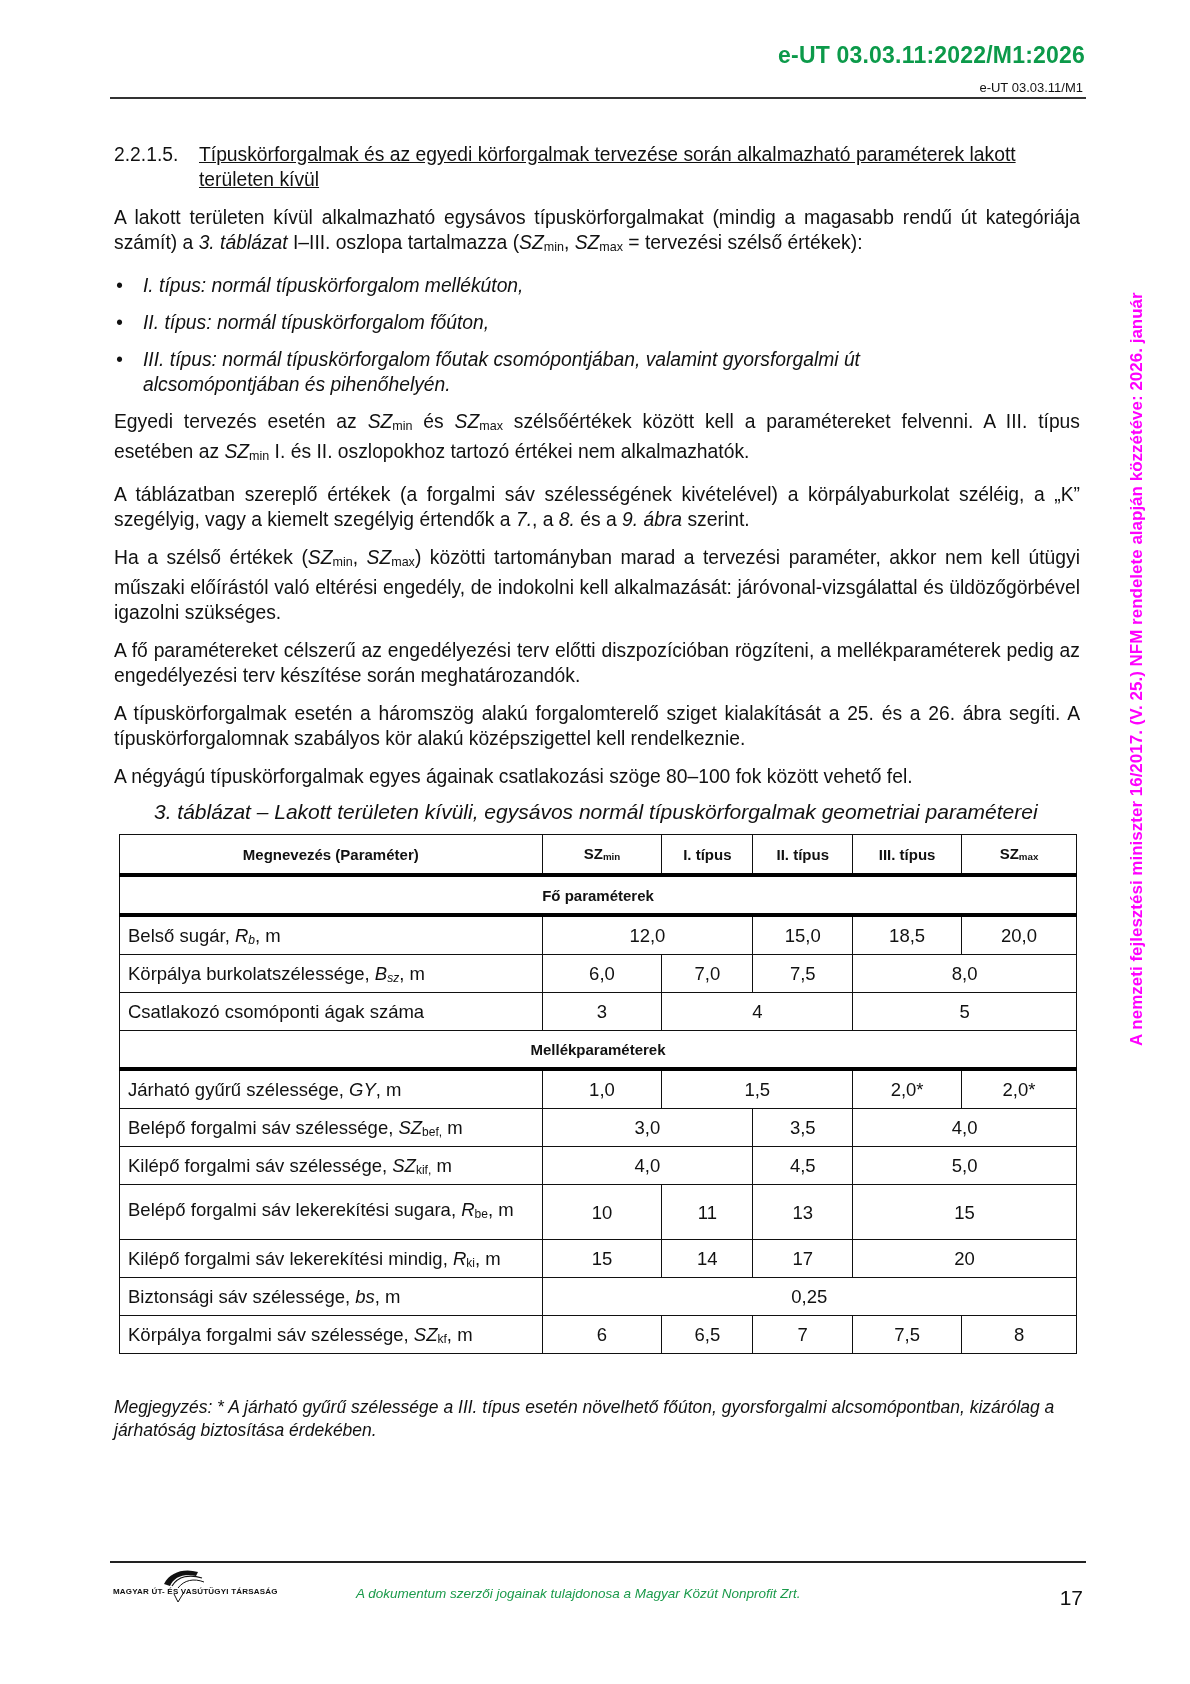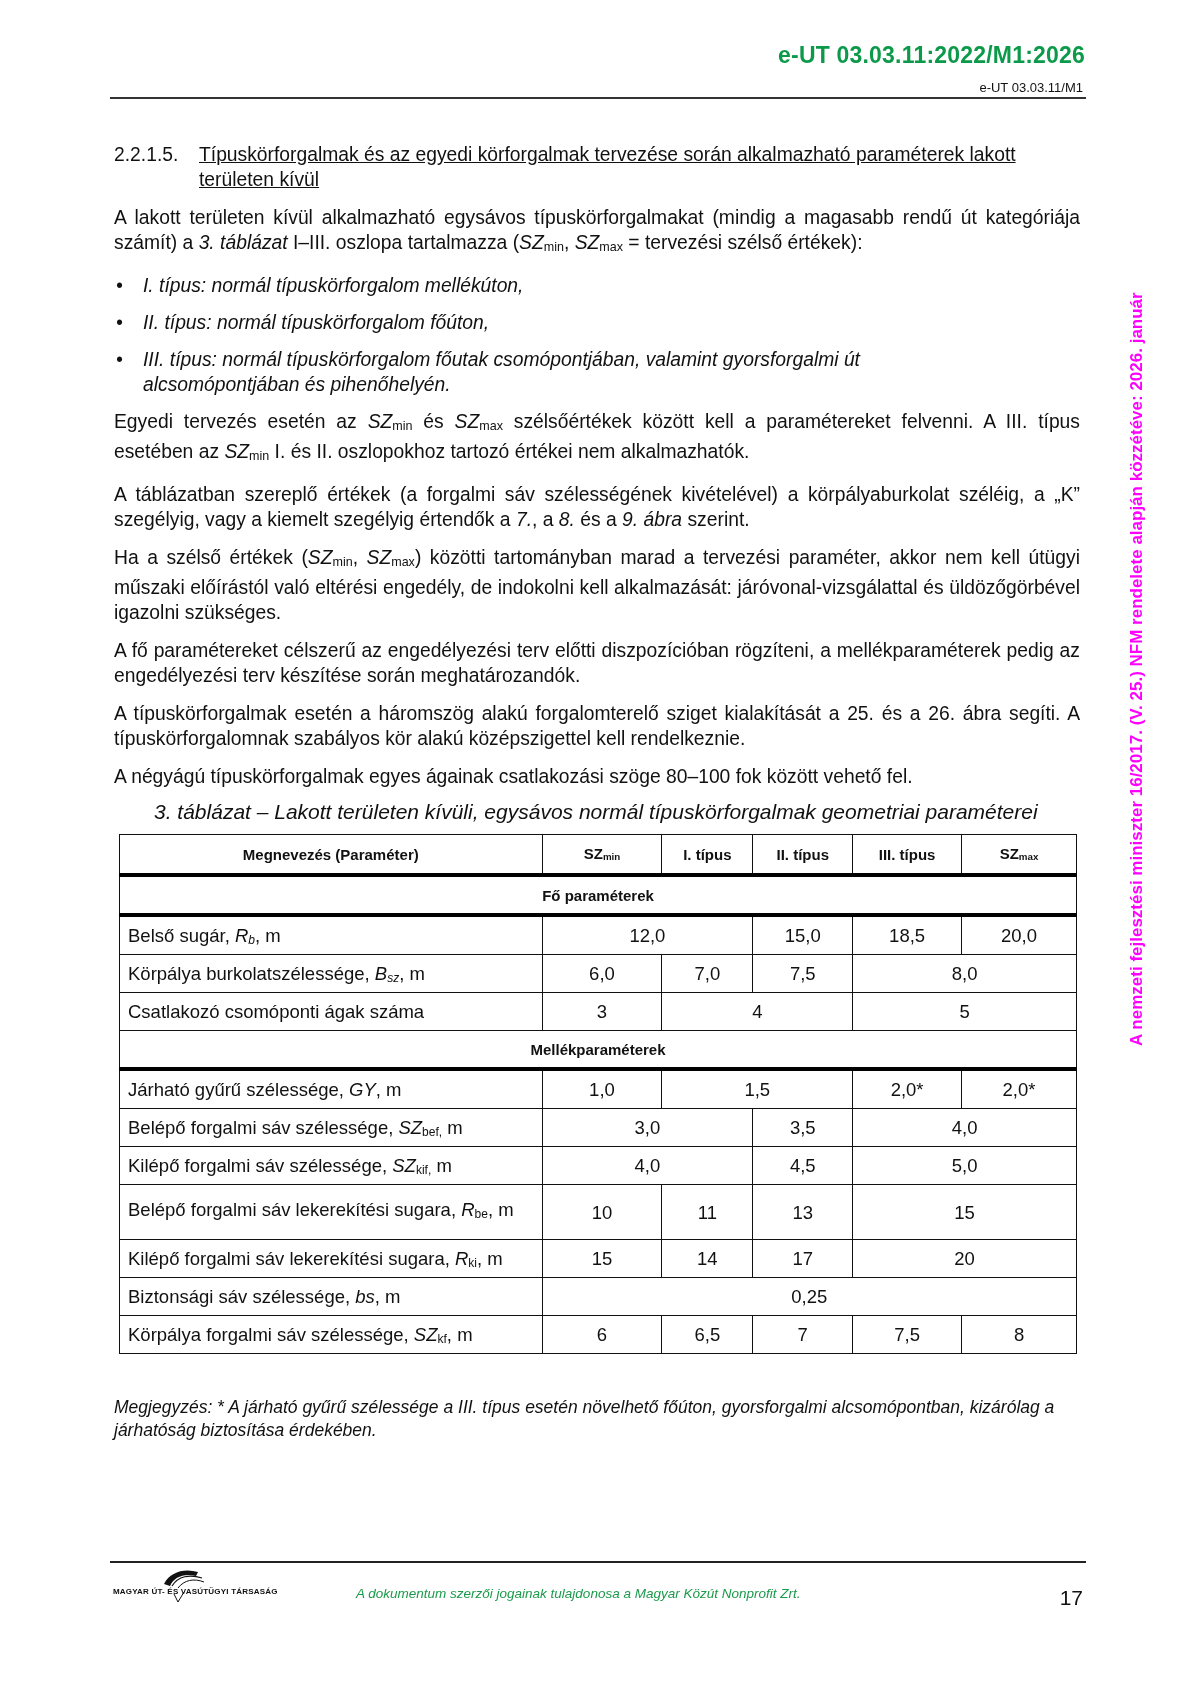--- a/index.html
+++ b/index.html
@@ -135,21 +135,21 @@
     <td colspan="2">5,0</td>
   </tr>
   <tr class="tall">
     <td class="l"><span>Belépő forgalmi sáv lekerekítési sugara, </span><i>R</i><sub>be</sub><span>, m</span></td>
     <td>10</td>
     <td>11</td>
     <td>13</td>
     <td colspan="2">15</td>
   </tr>
   <tr>
-    <td class="l"><span>Kilépő forgalmi sáv lekerekítési sugara, </span><i>R</i><sub>ki</sub><span>, m</span></td>
+    <td class="l"><span>Kilépő forgalmi sáv lekerekítési mindig, </span><i>R</i><sub>ki</sub><span>, m</span></td>
     <td>15</td>
     <td>14</td>
     <td>17</td>
     <td colspan="2">20</td>
   </tr>
   <tr>
     <td class="l"><span>Biztonsági sáv szélessége, </span><i>bs</i><span>, m</span></td>
     <td colspan="5">0,25</td>
   </tr>
   <tr>

